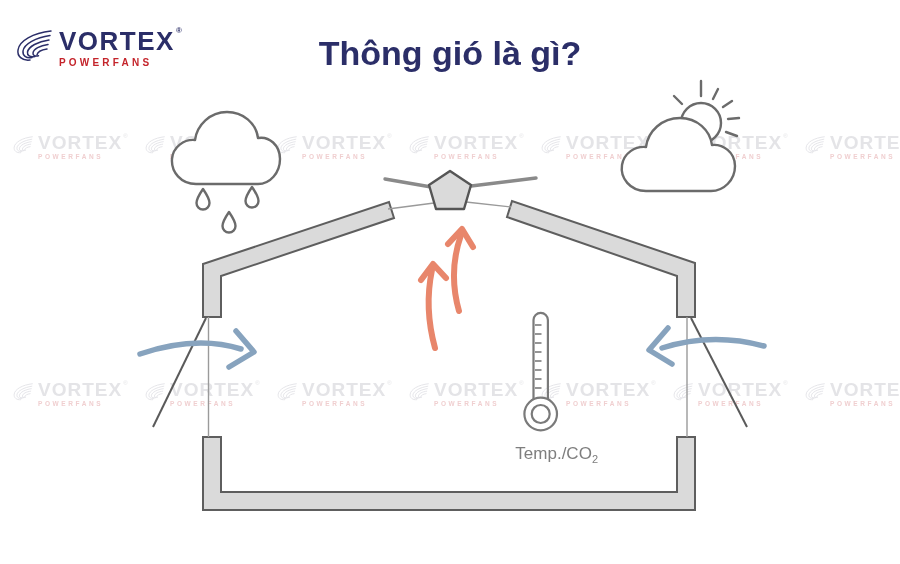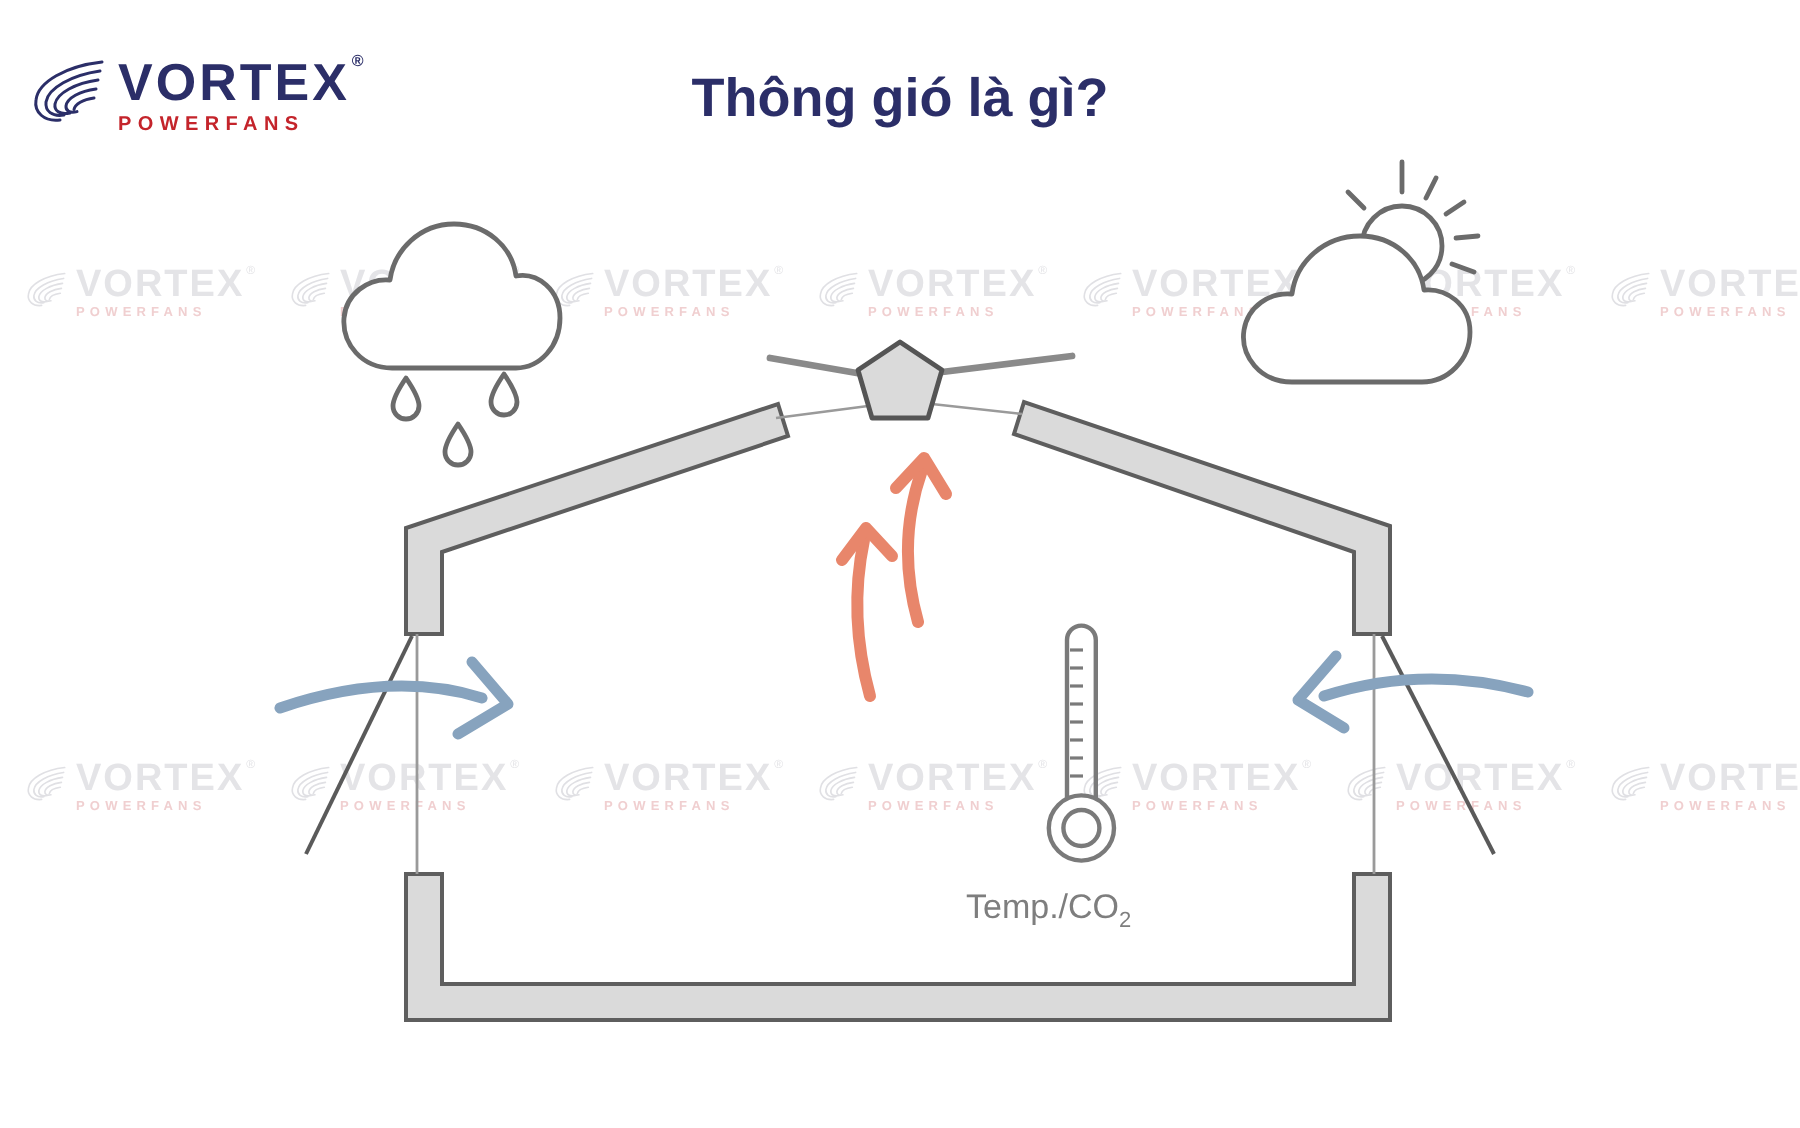--- a/index.html
+++ b/index.html
@@ -14,21 +14,21 @@
   
   .header{position:absolute;left:0;top:0;width:100%;height:90px;z-index:3;}
   .logo{position:absolute;left:14px;top:28px;display:flex;align-items:flex-start;gap:5px;}
   .logo-swirl{color:var(--navy);}
   .logo-text{display:flex;flex-direction:column;}
   .brand-row{display:flex;align-items:flex-start;line-height:1;}
   .brand{font-size:26px;font-weight:bold;letter-spacing:1.5px;color:var(--navy);line-height:1;}
   .brand-reg{font-size:8px;color:var(--navy);margin-left:1px;margin-top:-1px;font-weight:bold;}
   .brand-sub{font-size:10px;font-weight:bold;letter-spacing:3.2px;color:var(--red);margin-top:3px;}
   .page-title{position:absolute;left:0;right:0;top:34px;margin:0;text-align:center;
-    font-size:27px;font-weight:bold;color:var(--navy);}
+    font-size:34px;font-weight:bold;color:var(--navy);}
 
   
   #watermarks{position:absolute;inset:0;z-index:1;pointer-events:none;}
   .wm{position:absolute;display:flex;align-items:flex-start;gap:4px;}
   .wm-swirl{color:#e0e0e4;flex:0 0 auto;margin-top:2px;}
   .wm-text{display:flex;flex-direction:column;line-height:1;}
   .wm-row{display:flex;align-items:flex-start;}
   .wm-brand{font-size:19px;font-weight:bold;letter-spacing:1px;color:var(--wm);line-height:1;}
   .wm-reg{font-size:6px;color:var(--wm);margin-left:1px;}
   .wm-sub{font-size:6.5px;font-weight:bold;letter-spacing:2.6px;color:var(--wm-red);margin-top:2px;}
@@ -42,21 +42,21 @@
   .paneline{stroke:#9a9a9a;stroke-width:1.4;fill:none;}
   .sashline{stroke:#5a5a5a;stroke-width:2;fill:none;}
   .blue-arrow{stroke:var(--blue);stroke-width:5.5;fill:none;stroke-linecap:round;stroke-linejoin:round;}
   .orange-arrow{stroke:var(--orange);stroke-width:6;fill:none;stroke-linecap:round;stroke-linejoin:round;}
   .weather{stroke:var(--icon);stroke-width:2.4;fill:#fff;stroke-linejoin:round;stroke-linecap:round;}
   .ray{stroke:var(--icon);stroke-width:2.4;stroke-linecap:round;fill:none;}
   .thermo{stroke:#7a7a7a;stroke-width:2.2;fill:none;stroke-linecap:round;}
   .thermo-fill{stroke:#7a7a7a;stroke-width:2.2;fill:#fff;}
   .tick{stroke:#7a7a7a;stroke-width:1.6;}
 
-  .thermo-label{position:absolute;left:483px;top:444px;width:115px;text-align:left;z-index:2;
+  .thermo-label{position:absolute;left:483px;top:444px;width:115px;text-align:right;z-index:2;
     font-size:17px;color:var(--gray-text);}
   .thermo-label sub{font-size:11px;}
   .swirl-path{stroke:currentColor;stroke-width:1.5;fill:none;stroke-linecap:round;}
 </style>
 </head>
 <body>
 
 <svg width="0" height="0" style="position:absolute" aria-hidden="true">
   <defs>
     <g id="swirl-sym">

